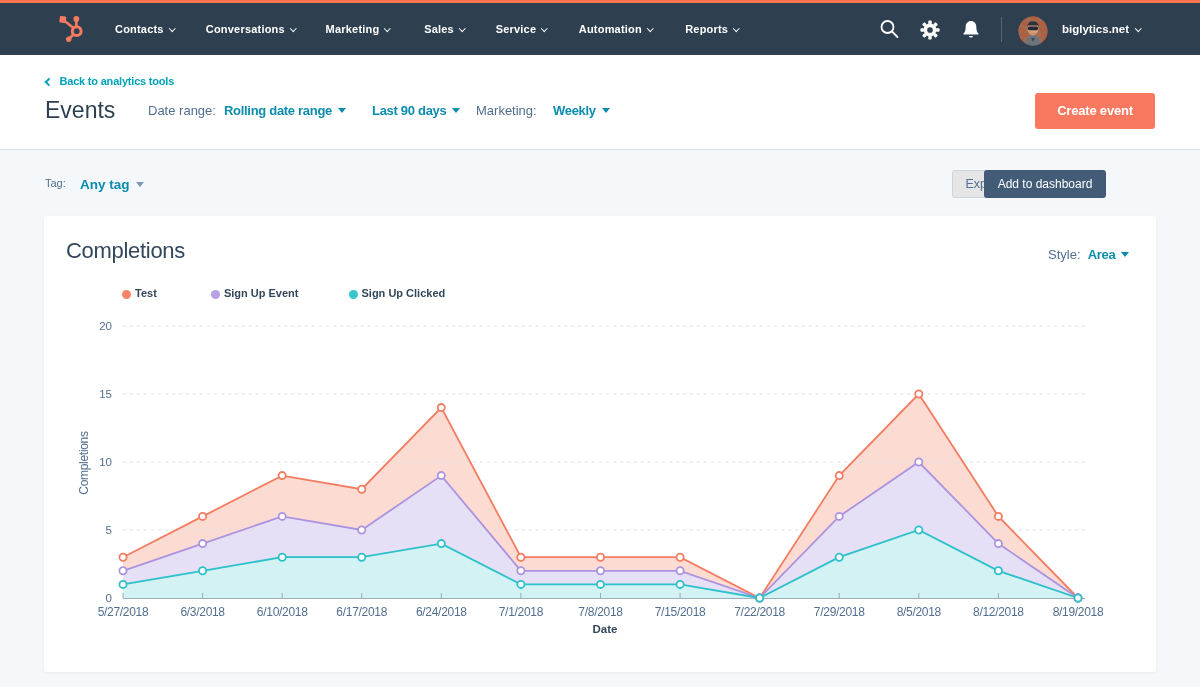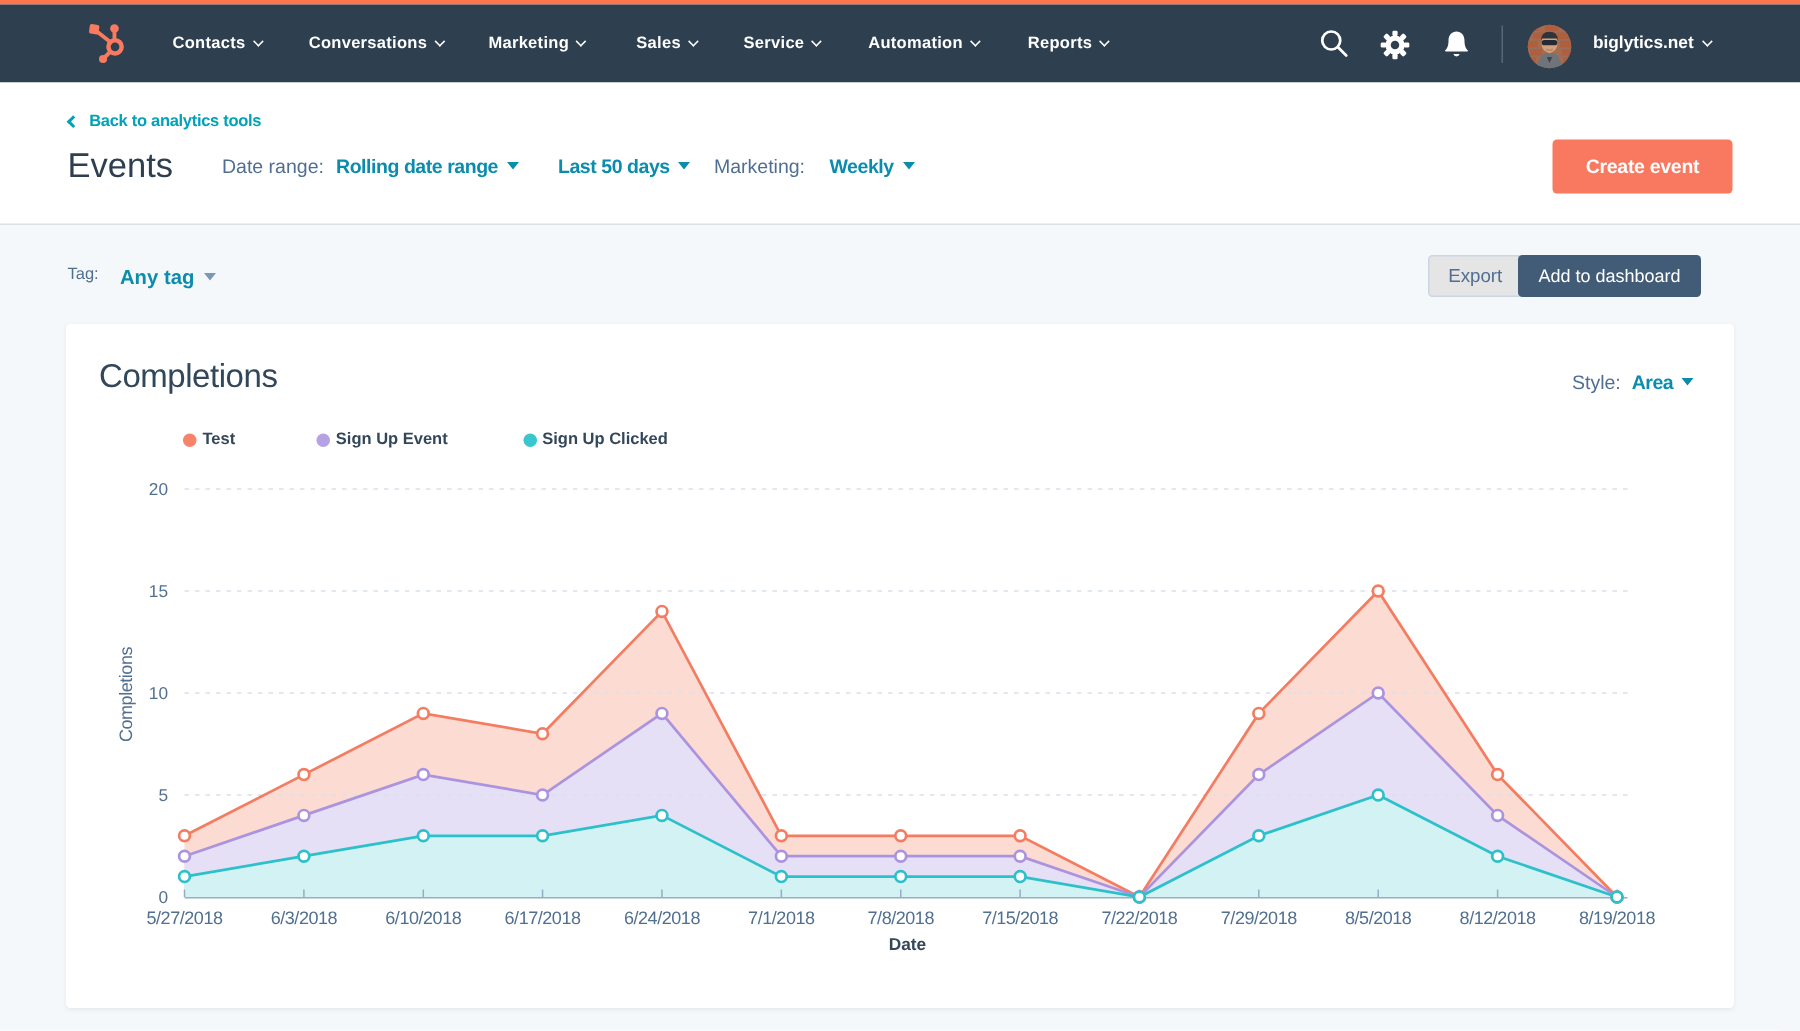--- a/index.html
+++ b/index.html
@@ -22,21 +22,21 @@
 .ctrl { position:absolute; top:48px; font-size:13px; }
 .graylab { color:#506e91; }
 .teal { color:#0b8cac; font-weight:bold; letter-spacing:-0.3px; }
 .dd { display:inline-block; margin-left:6px; width:0; height:0; border-left:4.5px solid transparent; border-right:4.5px solid transparent; border-top:5px solid #0b8cac; vertical-align:2px; }
 .btn-create { position:absolute; left:1035px; top:38px; width:120px; height:36px; background:#f8795f; color:#fff; font-size:13px; font-weight:bold; letter-spacing:-0.2px; text-align:center; line-height:36px; border-radius:3px; font-family:"Liberation Sans",sans-serif; }
 
 
 .tagrow-label { position:absolute; left:45px; top:177px; font-size:11px; color:#506e91; }
 .tagrow-val { position:absolute; left:80px; top:177px; font-size:13.5px; color:#0b8cac; font-weight:bold; }
 .btn-export { position:absolute; left:952px; top:170px; width:63px; height:28px; background:#e5e5e5; border:1px solid #cbd6e2; border-radius:3px; color:#506e91; font-size:12.5px; text-align:center; line-height:26px; }
-.btn-dash { position:absolute; left:1012px; top:170px; width:122px; height:28px; background:#425b76; border-radius:3px; color:#ffffff; font-size:12px; text-align:center; line-height:28px; }
+.btn-dash { position:absolute; left:984px; top:170px; width:122px; height:28px; background:#425b76; border-radius:3px; color:#ffffff; font-size:12px; text-align:center; line-height:28px; }
 
 
 .card { position:absolute; left:44px; top:216px; width:1112px; height:456px; background:#ffffff; border-radius:3px; box-shadow:0 1px 3px rgba(45,62,80,.08); }
 .cardtitle { position:absolute; left:66px; top:238px; font-size:22px; color:#33475b; letter-spacing:-0.3px; }
 .style-sel { position:absolute; left:1048px; top:247px; font-size:13px; }
 .legend { position:absolute; left:84px; top:287px; font-size:11px; font-weight:bold; color:#33475b; }
 .legend .item { display:inline-block;padding-left:38px; }
 .legend .dot { display:inline-block; width:9px; height:9px; border-radius:50%; margin-right:4px; vertical-align:-1.5px; }
 
 svg.chart { position:absolute; left:0; top:0; width:1200px; height:687px; }
@@ -131,21 +131,21 @@
     </g>
   </svg>
   <span class="acct">biglytics.net<span class="chev" style="margin-left:7px;"></span></span>
 </div>
 
 <div class="header">
   <div class="backlink"><span class="lt"></span>Back to analytics tools</div>
   <div class="pagetitle">Events</div>
   <span class="ctrl" style="left:148px;"><span class="graylab">Date range:</span></span>
   <span class="ctrl" style="left:224px;"><span class="teal">Rolling date range</span><span class="dd"></span></span>
-  <span class="ctrl" style="left:372px;"><span class="teal">Last 50 days</span><span class="dd"></span></span>
+  <span class="ctrl" style="left:372px;"><span class="teal">Last 90 days</span><span class="dd"></span></span>
   <span class="ctrl" style="left:476px;"><span class="graylab">Marketing:</span></span>
   <span class="ctrl" style="left:553px;"><span class="teal">Weekly</span><span class="dd"></span></span>
   <div class="btn-create">Create event</div>
 </div>
 
 <div class="tagrow-label">Tag:</div>
 <div class="tagrow-val">Any tag<span class="dd" style="border-top-color:#7c98b6;border-left-width:4px;border-right-width:4px;"></span></div>
 <div class="btn-export">Export</div>
 <div class="btn-dash">Add to dashboard</div>
 

